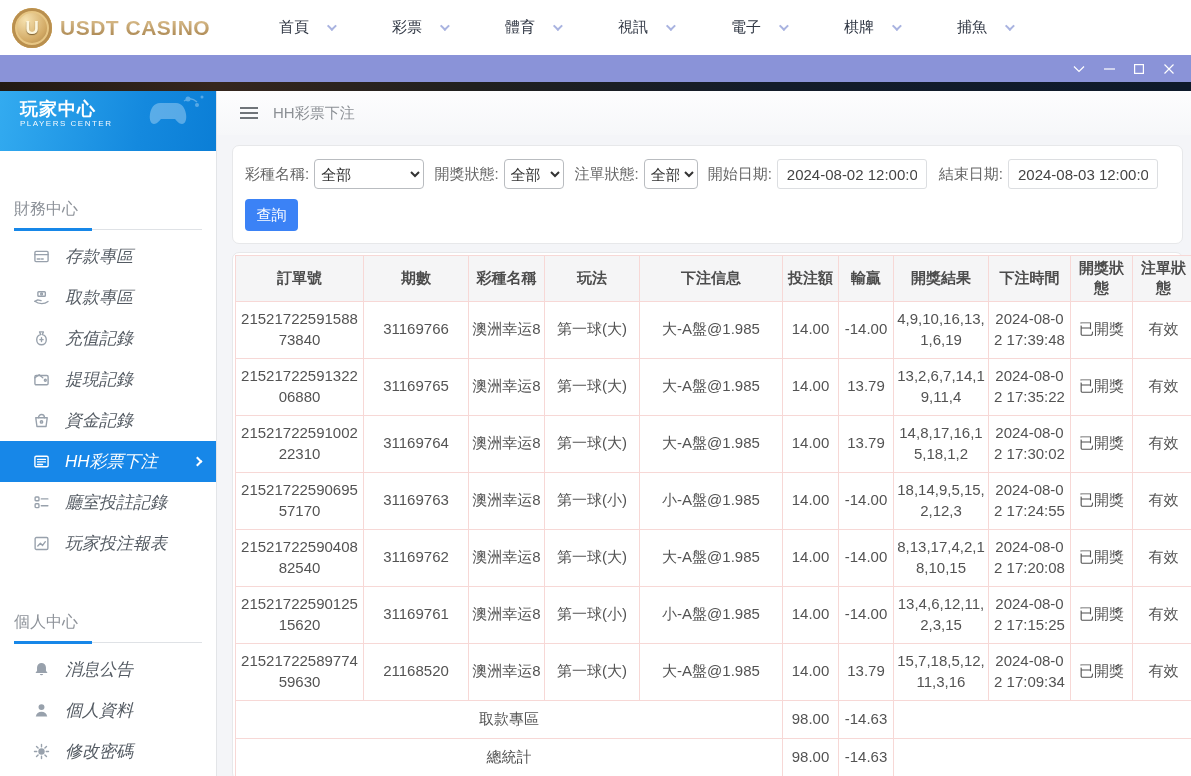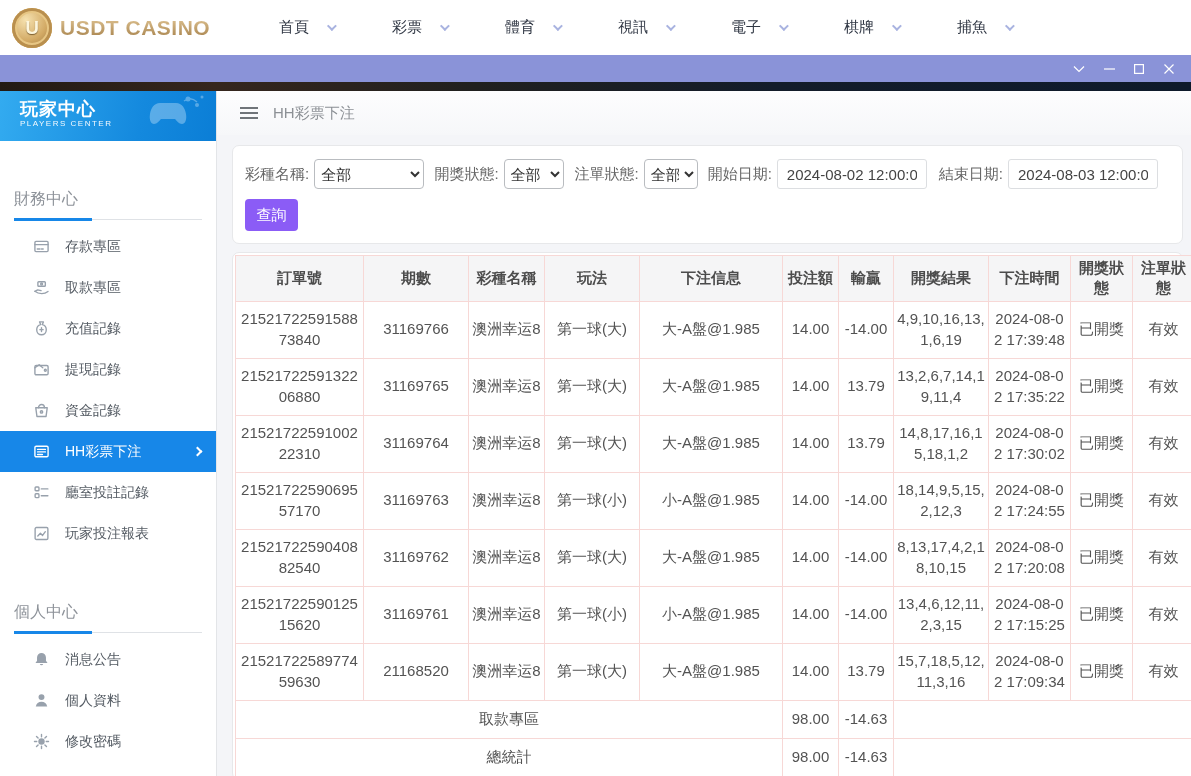--- a/index.html
+++ b/index.html
@@ -28,31 +28,31 @@
   .win-btn svg { display:block; }
 
   
   .dark-strip { height:9px; background: linear-gradient(90deg,#221a13 0%,#35261d 18%,#20201f 40%,#131c2a 65%,#0e1a2b 100%); }
 
   
   .content { display:flex; height:685px; }
 
   
   .sidebar { width:217px; background:#fff; border-right:1px solid #e3e5e8; flex:none; overflow:hidden; }
-  .sb-header { height:50px; background: linear-gradient(100deg,#33abf0 0%,#1489de 65%,#0b7ed6 100%); position:relative; padding:8px 0 0 20px; color:#fff; overflow:hidden; }
+  .sb-header { height:60px; background: linear-gradient(100deg,#33abf0 0%,#1489de 65%,#0b7ed6 100%); position:relative; padding:8px 0 0 20px; color:#fff; overflow:hidden; }
   .sb-header .t1 { font-size:18px; font-weight:bold; letter-spacing:1px; line-height:20px; }
   .sb-header .t2 { font-size:8px; letter-spacing:1.5px; opacity:.95; }
   .sb-header .deco { position:absolute; right:10px; top:4px; opacity:.35; }
   .sb-section { margin-top:14px; }
   .sb-sec-title { font-size:16px; color:#8d9299; padding-left:14px;margin-top:48px; }
   .sb-sec-rule { margin:9px 14px 6px 14px; height:1px; background:#dfe2e6; position:relative; }
   .sb-sec-rule::before { content:""; position:absolute; left:0; top:-1px; width:78px; height:3px; background:#1787e8; }
   .sb-item { height:41px; display:flex; align-items:center; padding-left:33px; cursor:pointer; color:#545b63; }
   .sb-item .ico { width:17px; height:17px; color:#98a1ac; flex:none; display:flex; align-items:center; }
-  .sb-item .lbl { font-size:14px; margin-left:15px; }
+  .sb-item .lbl { font-size:17px; margin-left:15px;font-style:italic; }
   .sb-item.active { background:#1787e8; color:#fff; }
   .sb-item.active .ico { color:#fff; }
   .sb-item .arrow { margin-left:auto; margin-right:15px; width:7px; height:7px; border-right:2px solid #fff; border-bottom:2px solid #fff; transform:rotate(-45deg); display:none; }
   .sb-item.active .arrow { display:block; }
 
   
   .main { flex:1; display:flex; flex-direction:column; min-width:0; }
   .main-topbar { height:44px; background:linear-gradient(180deg,#fdfdfe,#f6f7f9); display:flex; align-items:center; padding-left:23px; flex:none; }
   .hamburger { width:18px; cursor:pointer; }
   .hamburger div { height:2px; background:#6f7479; margin:3px 0; }
@@ -61,21 +61,21 @@
   .main-scroll { padding:10px 8px 0 15px; flex:1; }
 
   .panel { background:#fff; border:1px solid #e7e8ea; border-radius:7px; }
 
   
   .filter-panel { padding:13px 12px 12px 12px; }
   .filter-row { display:flex; align-items:center; flex-wrap:nowrap; }
   .f-label { font-size:15px; color:#666; margin-right:5px; white-space:nowrap; }
   .f-select { height:30px; border:1px solid #b9bcc0; border-radius:4px; font-size:15px; color:#333; background:#fff; margin-right:10px; padding:0 2px; font-family:inherit; }
   .f-input { height:30px; border:1px solid #dcdee1; border-radius:3px; font-size:15px; color:#444; padding:0 9px; margin-right:12px; font-family:inherit; }
-  .search-btn { margin-top:10px; width:53px; height:32px; background:#8b5cf6; border:none; border-radius:4px; color:#fff; font-size:15px; cursor:pointer; font-family:inherit; }
+  .search-btn { margin-top:10px; width:53px; height:32px; background:#3b82f6; border:none; border-radius:4px; color:#fff; font-size:15px; cursor:pointer; font-family:inherit; }
 
   
   .table-panel { margin-top:8px; padding:2px; }
   table.bets { width:100%; border-collapse:collapse; table-layout:fixed; }
   table.bets th, table.bets td { border:1px solid #f7d8d6; text-align:center; font-size:15px; padding:2px 3px; word-break:break-all; color:#535353; line-height:1.35; }
   table.bets th { background:#f5f5f6; color:#4c4c4c; font-weight:bold; height:40px; }
   table.bets td { height:57px; background:#fff; }
   table.bets tr.sum td { height:38px; }
 </style>
 </head>

